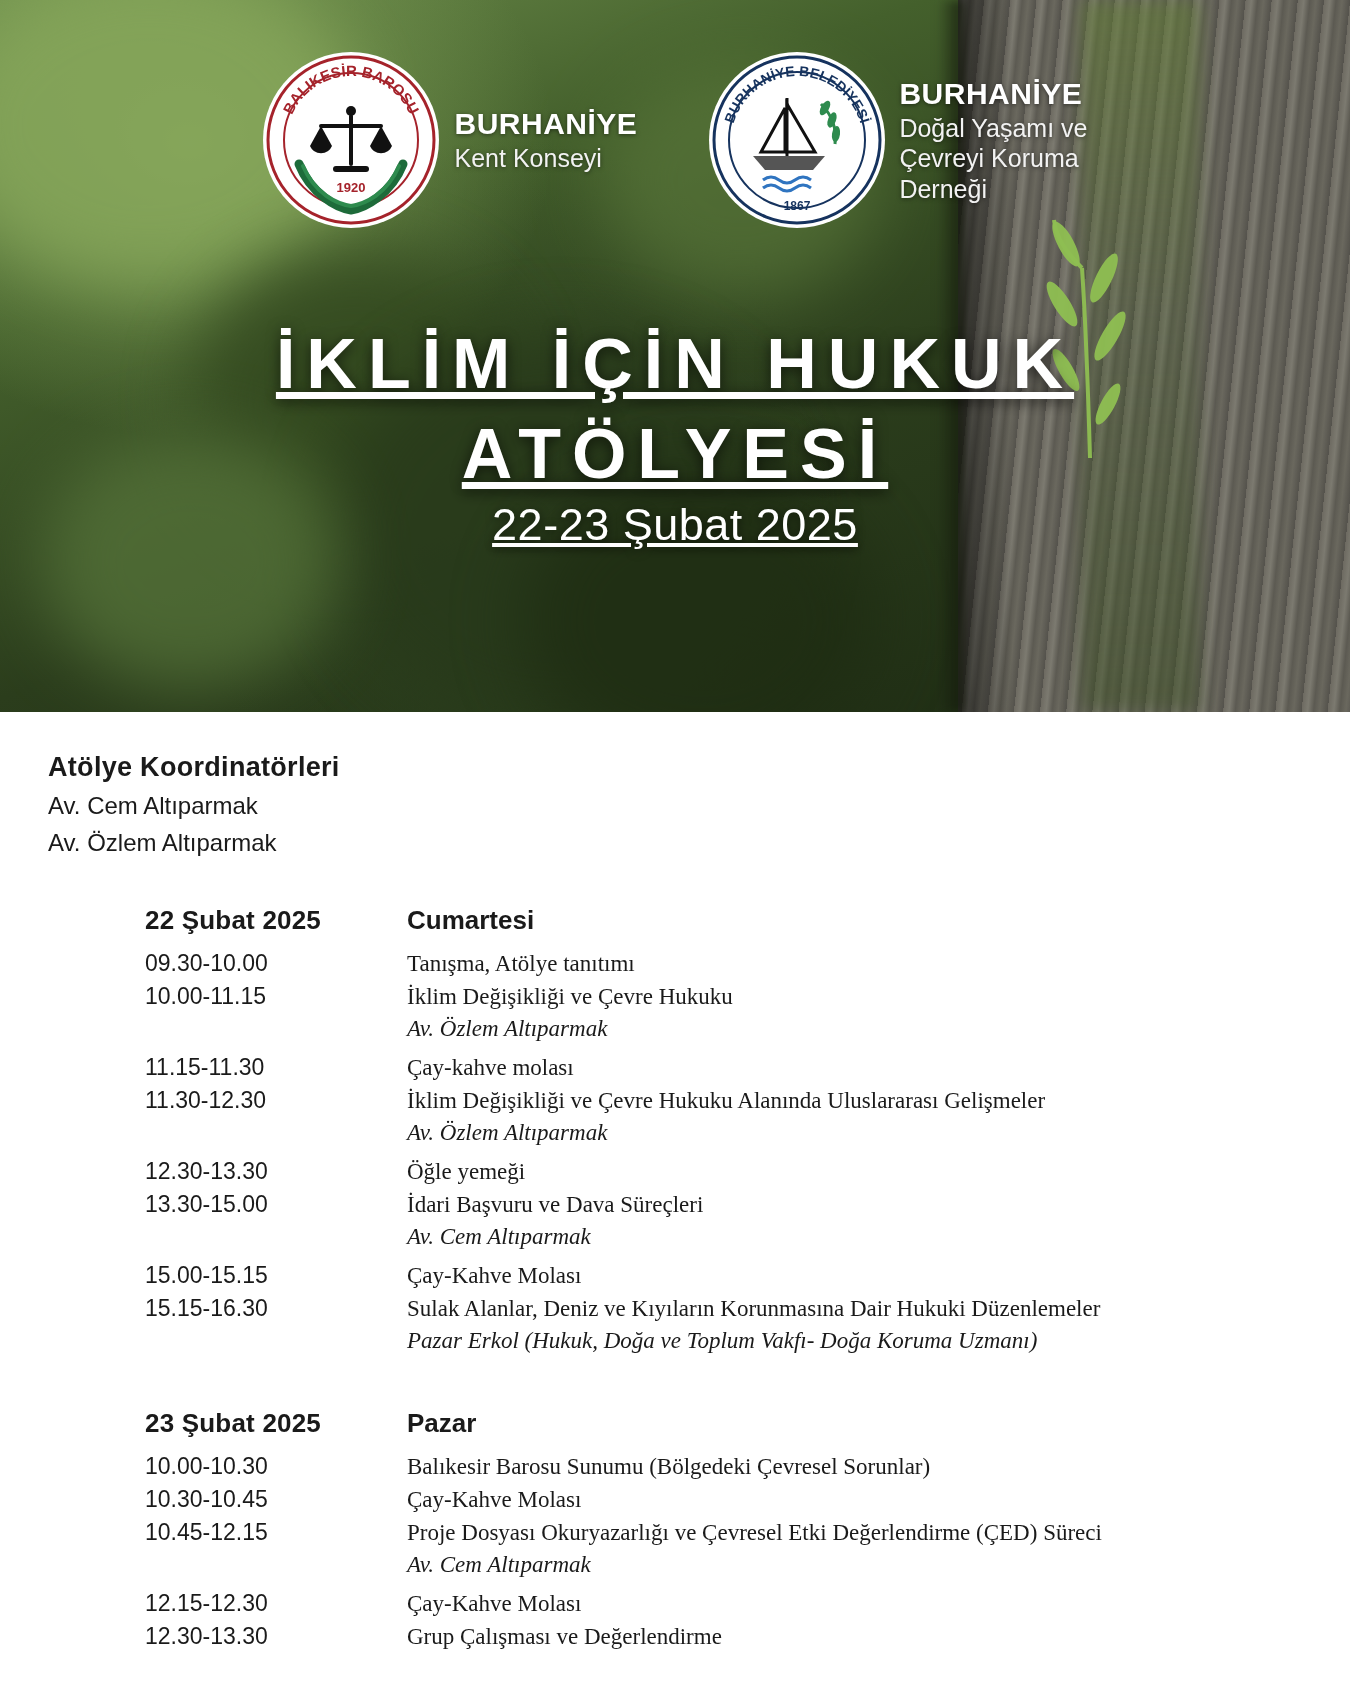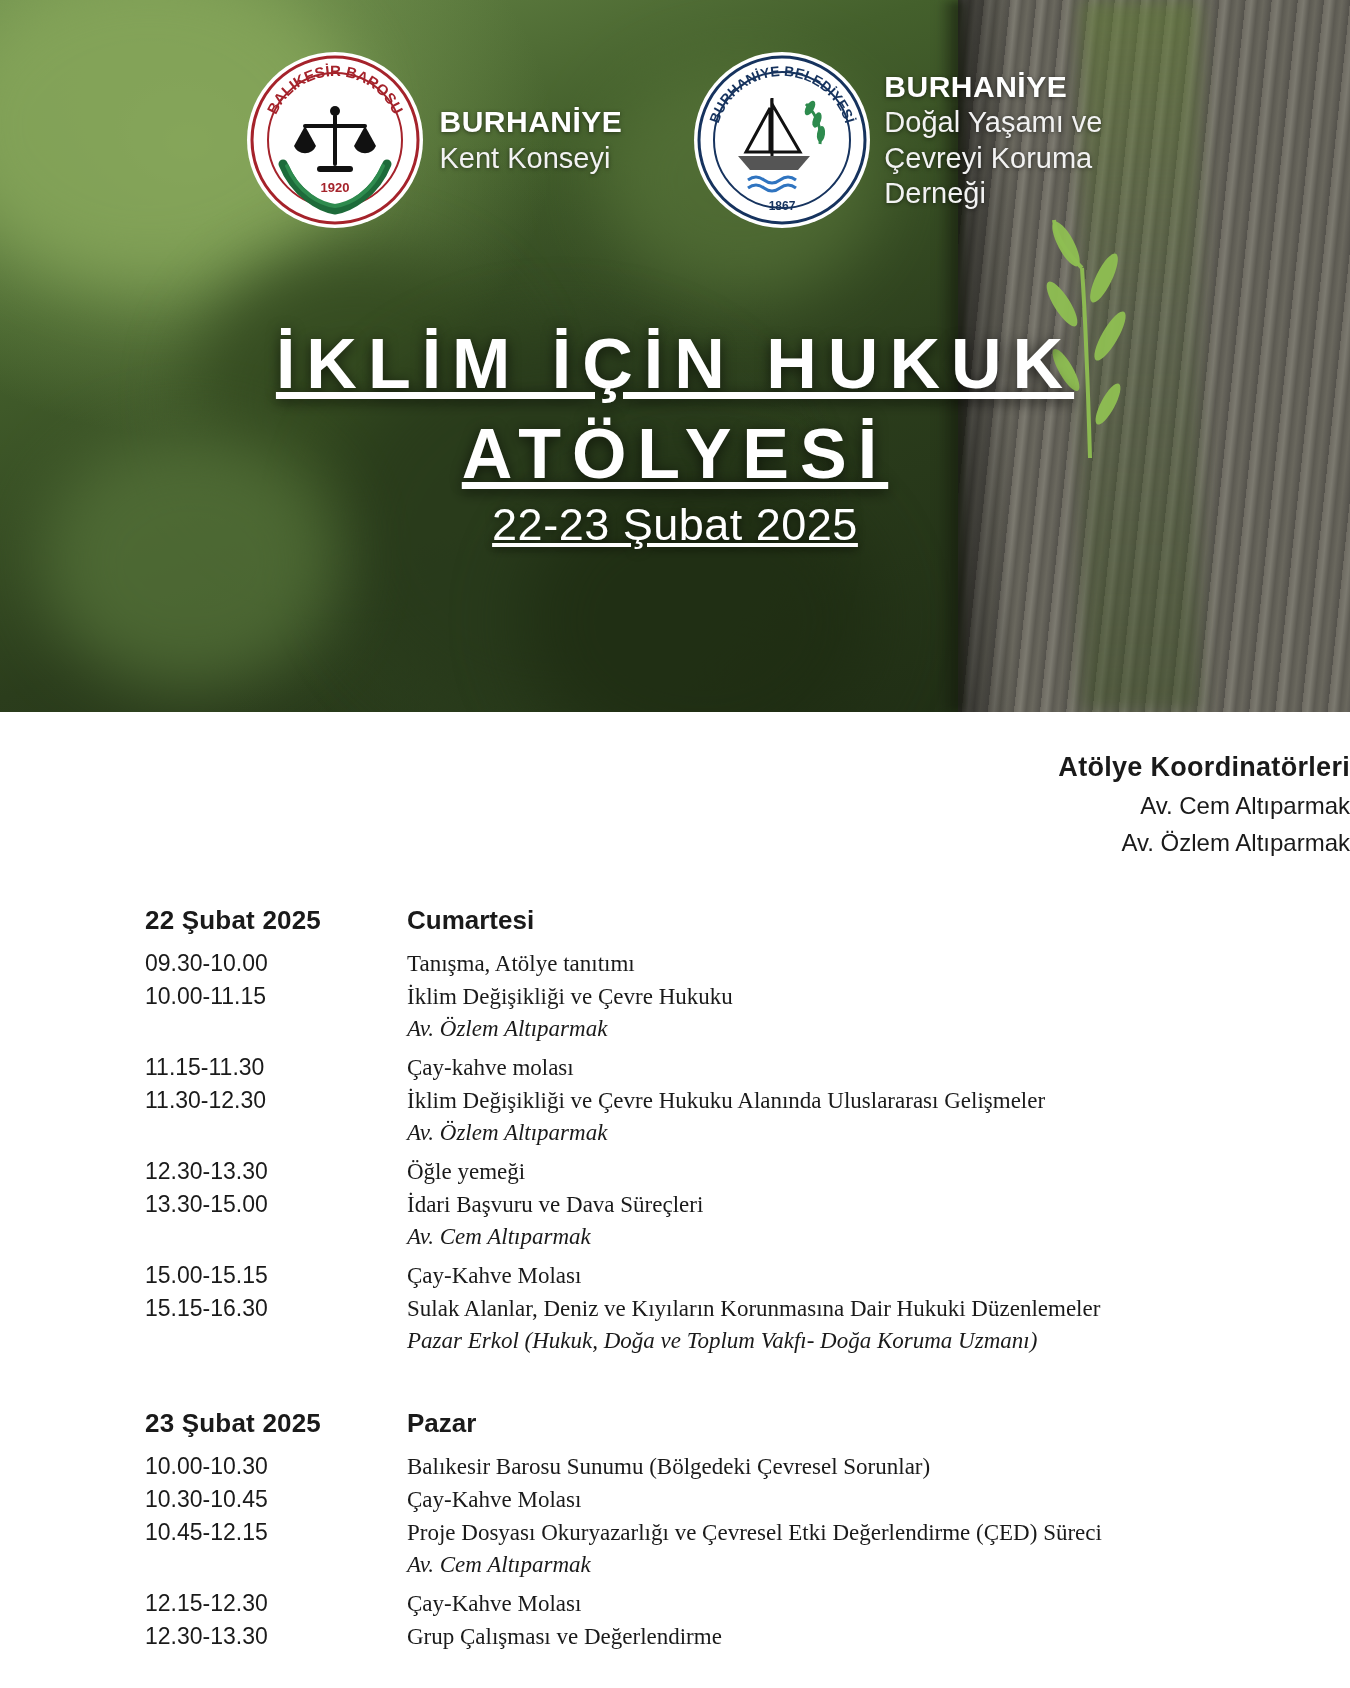--- a/index.html
+++ b/index.html
@@ -91,21 +91,21 @@
   .seal svg { display: block; }
   .org-text { padding-left: 16px; line-height: 1.22; }
   .org-top {
     font-weight: bold;
     font-size: 30px;
     letter-spacing: .5px;
     color: #ffffff;
     text-shadow: 0 1px 4px rgba(0,0,0,.5);
   }
   .org-sub {
-    font-size: 29px;
+    font-size: 25px;
     color: #f2f2f2;
     text-shadow: 0 1px 4px rgba(0,0,0,.5);
   }
   .org-right { text-align: left; padding-left: 14px; }
   .org-right .org-top { text-align: left; }
 
   
   .title-wrap {
     position: absolute;
     left: 0; right: 0;
@@ -128,21 +128,21 @@
     text-shadow: 0 2px 10px rgba(0,0,0,.6);
   }
 
   
   .body {
     position: absolute;
     top: 712px; left: 0; right: 0; bottom: 0;
     background: #ffffff;
     padding: 40px 0 0 0;
   }
-  .coord { text-align: right; color: #1a1a1a; }
+  .coord { text-align: left; color: #1a1a1a; padding-left: 48px; }
   .coord-title { font-weight: bold; font-size: 27px; letter-spacing: .3px; }
   .coord-name { font-size: 24px; margin-top: 9px; }
 
   .schedule { margin: 48px 0 0 0; padding: 0 64px 0 145px; color: #1a1a1a; }
   .day-head { display: flex; margin-bottom: 14px; }
   .day-head .d-date {
     width: 262px;
     font-weight: bold;
     font-size: 26px;
     letter-spacing: .2px;

